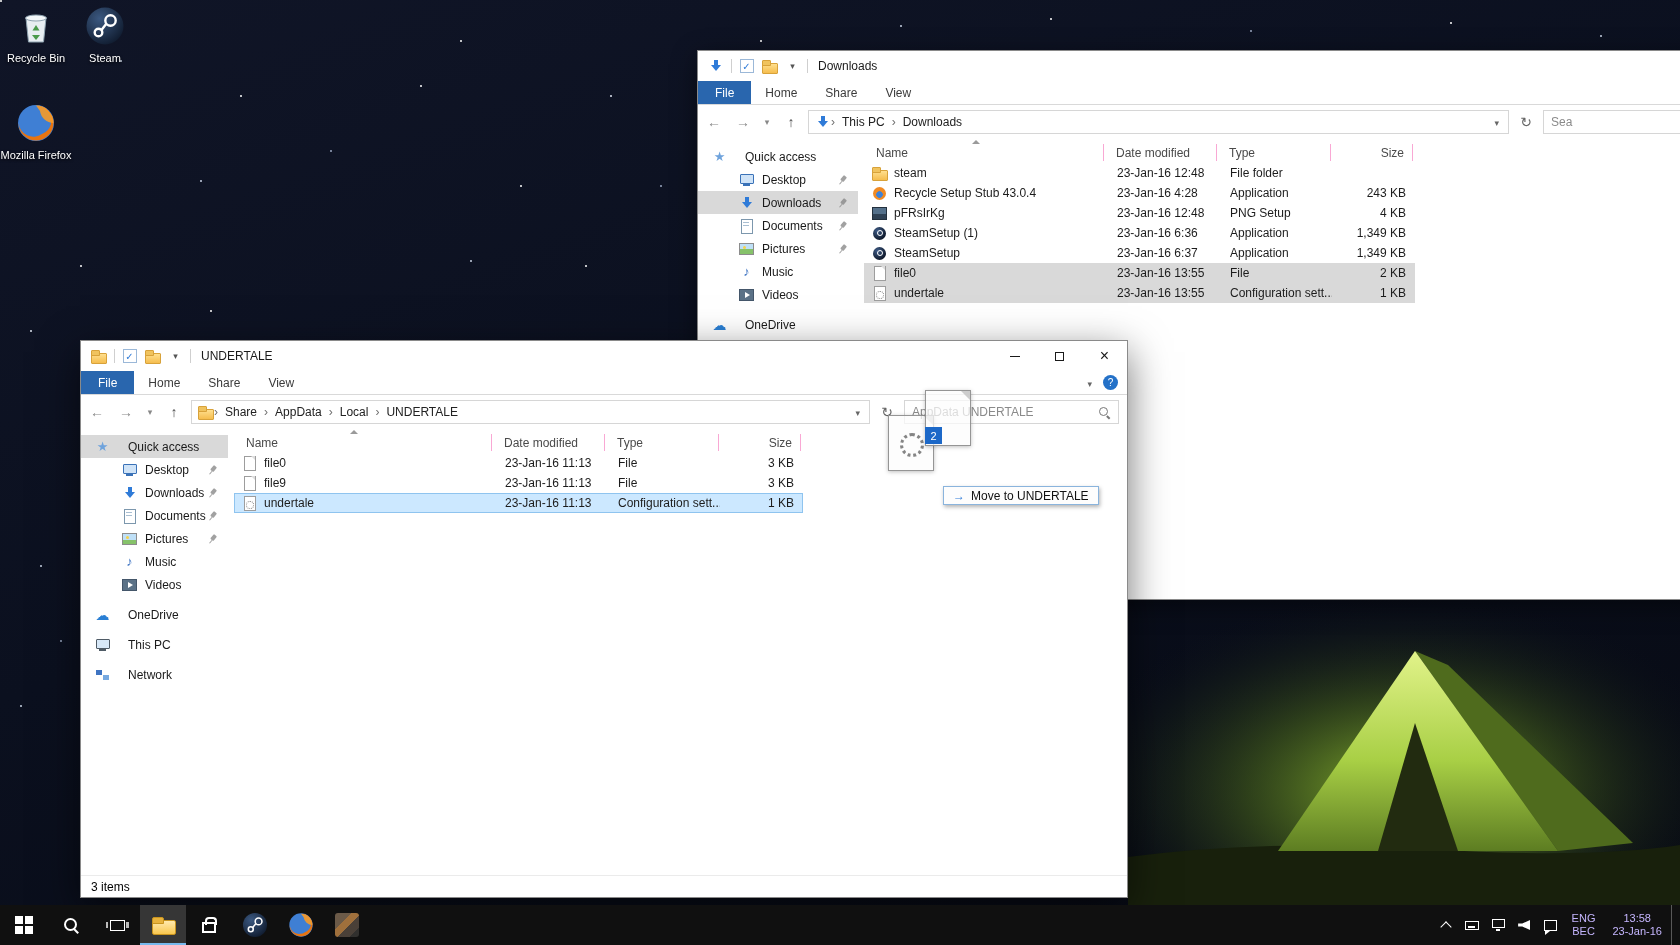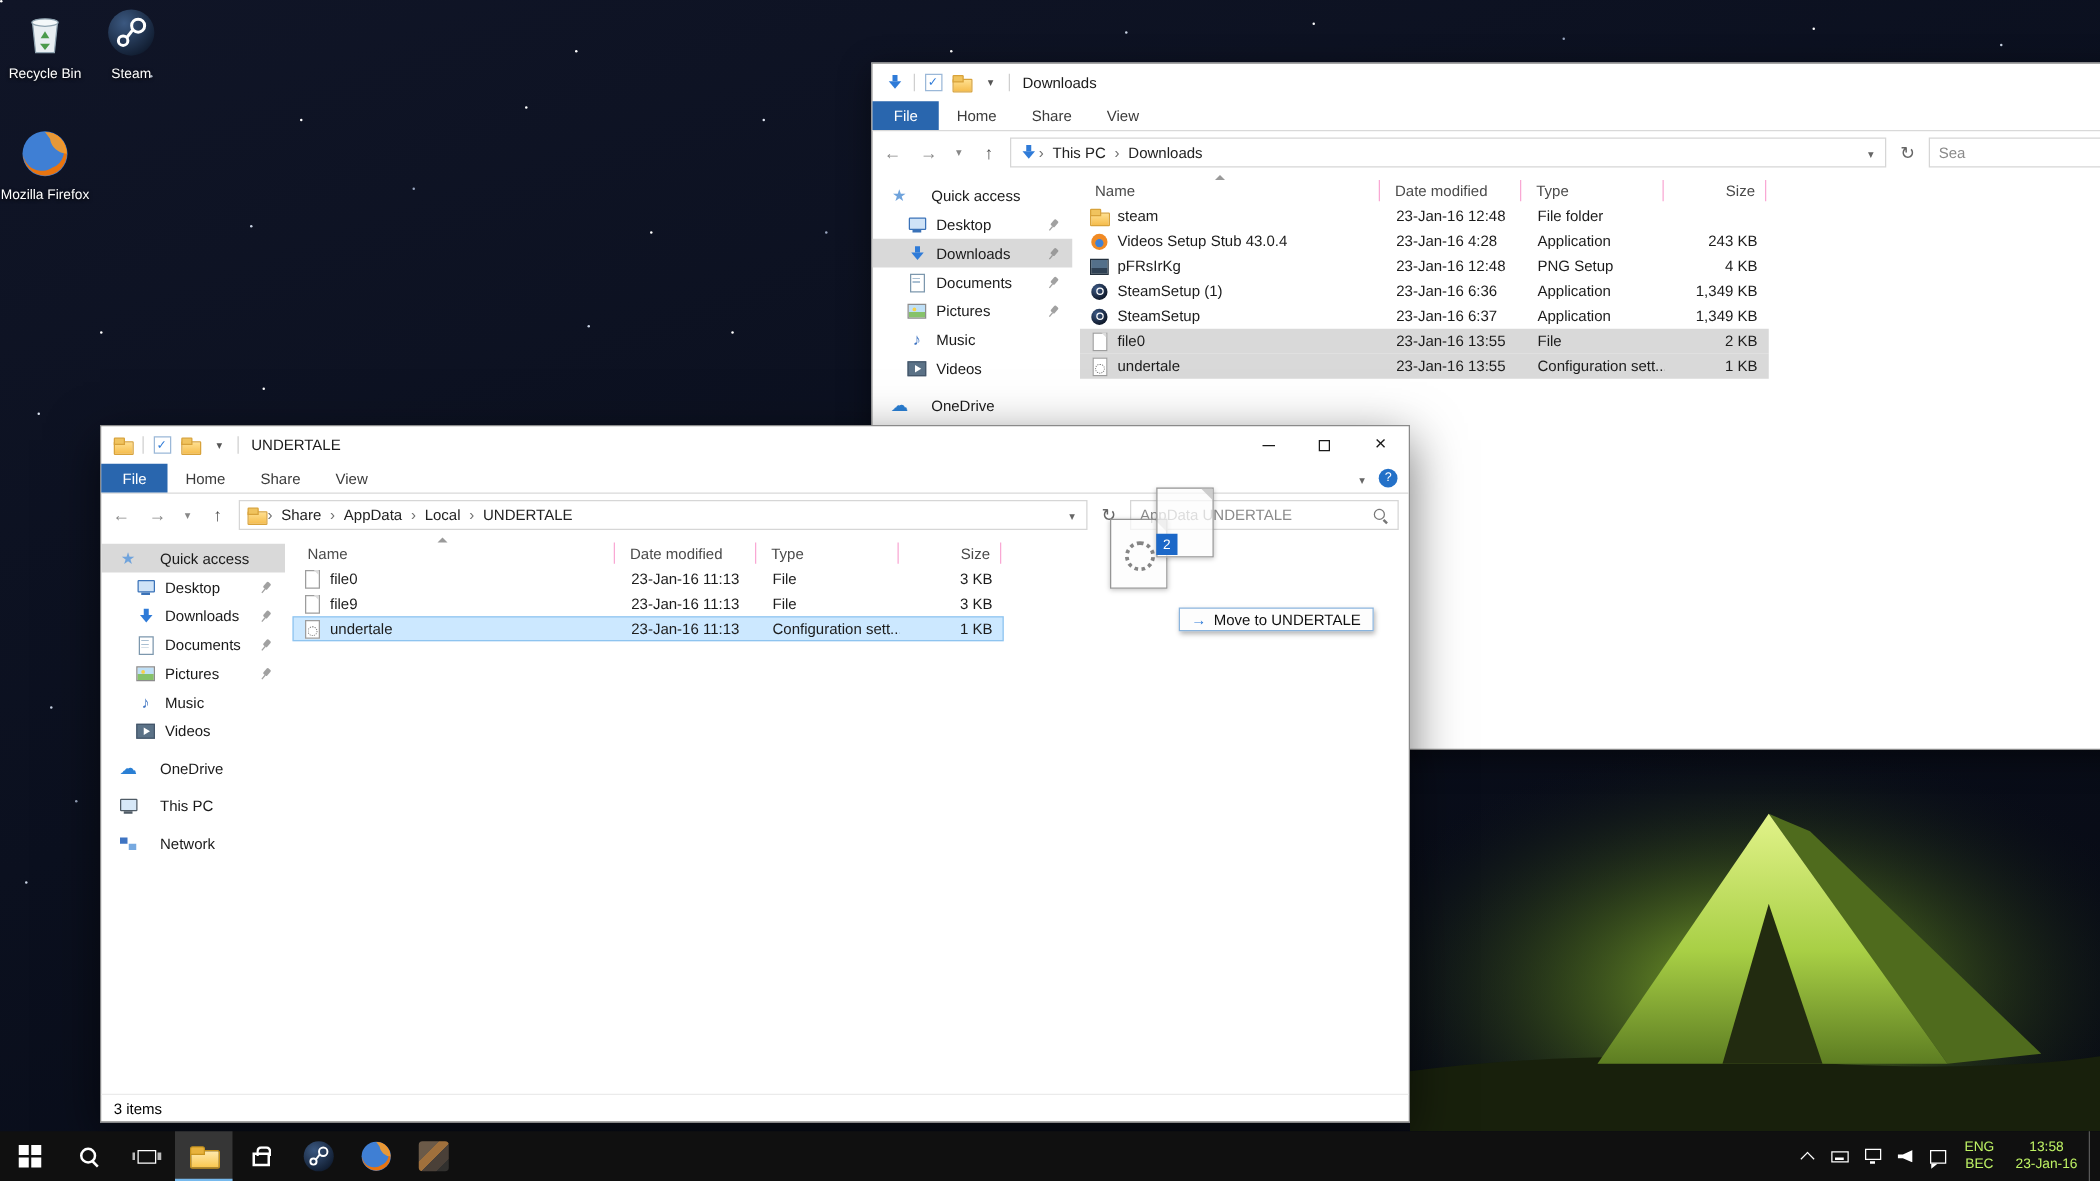--- a/index.html
+++ b/index.html
@@ -75,21 +75,21 @@
 .search-text{flex:1;white-space:nowrap;overflow:hidden}
 .magnifier{width:13px;height:13px;position:relative;flex:none}
 .magnifier::before{content:"";position:absolute;left:1px;top:1px;width:7px;height:7px;border:1.5px solid #777;border-radius:50%}
 .magnifier::after{content:"";position:absolute;left:9px;top:9px;width:4px;height:1.5px;background:#777;
   transform:rotate(45deg);transform-origin:left center}
 
 .win-body{flex:1;display:flex;min-height:0;position:relative}
 .sidebar{width:147px;flex:none;padding-top:6px;font-size:12px;color:#1a1a1a;overflow:hidden}
 #win-downloads .sidebar{width:160px}
 .side-root{height:23px;display:flex;align-items:center;gap:17px;padding-left:13px}
-.side-child{height:23px;display:flex;align-items:center;gap:7px;padding-left:27px;position:relative}
+.side-child{height:23px;display:flex;align-items:center;gap:7px;padding-left:40px;position:relative}
 .side-child .pin{position:absolute;right:11px;top:7px}
 .side-sel{background:var(--selection-inactive,#d9d9d9)}
 .side-gap{margin-top:7px}
 
 .flist{flex:1;position:relative;padding-top:3px;min-width:0;display:flex;flex-direction:column}
 .fheaders{display:flex;height:21px;align-items:center;font-size:12px;color:#4a4a4a;margin-left:6px;flex:none}
 .hcell{padding-left:12px;border-right:1px solid #f9a8d4;height:17px;display:flex;align-items:center;position:relative}
 .h-name{width:258px}
 #win-downloads .h-name{width:240px}
 .h-mod{width:113px}.h-type{width:114px}
@@ -172,21 +172,21 @@
 .gp-right{left:40px;top:2px}
 .drag-badge{position:absolute;left:40px;top:39px;width:17px;height:17px;background:var(--drag-badge,#1c68c8);
   color:#fff;font-size:11px;display:flex;align-items:center;justify-content:center;z-index:2}
 .drag-tip{position:absolute;left:943px;top:486px;height:19px;display:flex;align-items:center;gap:6px;
   background:#fdfdfd;border:1px solid #8ab4dd;box-shadow:1px 2px 4px rgba(0,0,0,.3);
   padding:0 9px;font-size:12px;color:#111;z-index:61;white-space:nowrap}
 .tip-arrow::before{content:"→";color:#2f7bd8;font-weight:bold}
 
 
 .taskbar{position:absolute;left:0;right:0;bottom:0;height:40px;background:var(--taskbar-bg,#101010);
-  display:flex;align-items:stretch;z-index:80;color:#bef264}
+  display:flex;align-items:stretch;z-index:80;color:#c4b5fd}
 .tb-btn{width:46px;display:flex;align-items:center;justify-content:center;flex:none}
 .tb-btn.start{width:48px}
 .tb-open{background:rgba(255,255,255,.16);box-shadow:inset 0 -2px 0 #76b9ed}
 .winlogo{display:grid;grid-template-columns:8px 8px;grid-template-rows:8px 8px;gap:1.5px}
 .winlogo i{background:#fff;display:block}
 .magnifier-tb{width:16px;height:16px;position:relative}
 .magnifier-tb::before{content:"";position:absolute;left:1px;top:1px;width:9px;height:9px;border:2px solid #fff;border-radius:50%}
 .magnifier-tb::after{content:"";position:absolute;left:11px;top:11px;width:6px;height:2px;background:#fff;
   transform:rotate(45deg);transform-origin:left center}
 .taskview{width:15px;height:11px;border:1.5px solid #fff;position:relative}
@@ -374,21 +374,21 @@
             <span class="mi mi-folder"></span>
             <span>steam</span>
           </span>
         <span class="fcell c-mod">23-Jan-16 12:48</span>
         <span class="fcell c-type">File folder</span>
         <span class="fcell c-size"></span>
       </div>
       <div class="frow">
         <span class="fcell c-name">
             <span class="mi mi-ff"></span>
-            <span>Videos Setup Stub 43.0.4</span>
+            <span>Recycle Setup Stub 43.0.4</span>
           </span>
         <span class="fcell c-mod">23-Jan-16 4:28</span>
         <span class="fcell c-type">Application</span>
         <span class="fcell c-size">243 KB</span>
       </div>
       <div class="frow">
         <span class="fcell c-name">
             <span class="mi mi-img"></span>
             <span>pFRsIrKg</span>
           </span>

